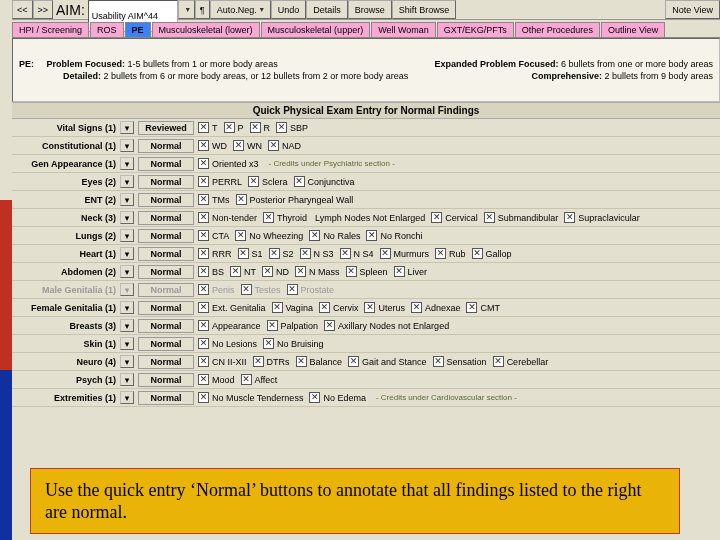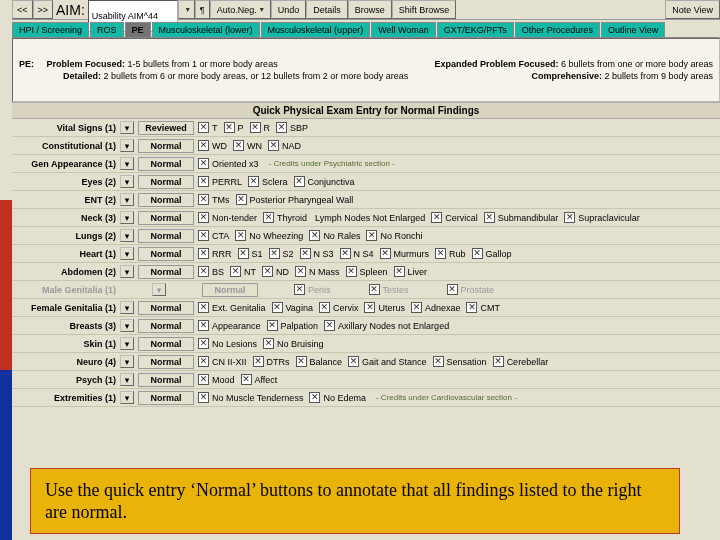--- a/index.html
+++ b/index.html
@@ -48,25 +48,25 @@
     border-bottom: 1px solid #888;
     height: 18px;
     align-items: flex-end;
     gap: 0;
   }
   .tab {
     border: 1px solid #888;
     border-bottom: none;
     padding: 2px 6px;
     font-size: 9px;
-    background: #14b8a6;
+    background: #f9a8d4;
     margin-right: 1px;
     white-space: nowrap;
   }
-  .tab.active { background: #737373; font-weight:bold; }
+  .tab.active { background: #3b82f6; font-weight:bold; }
   .pe-header {
     background: #f6f4ea;
     border: 1px inset #bbb;
     padding: 19px 6px;
     font-size: 9px;
     line-height: 12px;
     display:flex;
     flex-wrap:wrap;
     justify-content:space-between;
   }
@@ -81,21 +81,21 @@
     padding: 2px 16px;
   }
   .exam-row {
     display: flex;
     align-items: center;
     height: 18px;
     border-bottom: 1px solid #c8c4b0;
     background: #e4e0d0;
     font-size: 9px;
   }
-  .exam-row.dim { color:#999;gap:32px; }
+  .exam-row.dim { color:#999; }
   .row-label {
     width: 108px;
     text-align: right;
     padding-right: 4px;
     font-weight: bold;
     white-space: nowrap;
   }
   .row-exp {
     width: 14px;
     border:1px outset #bbb;

